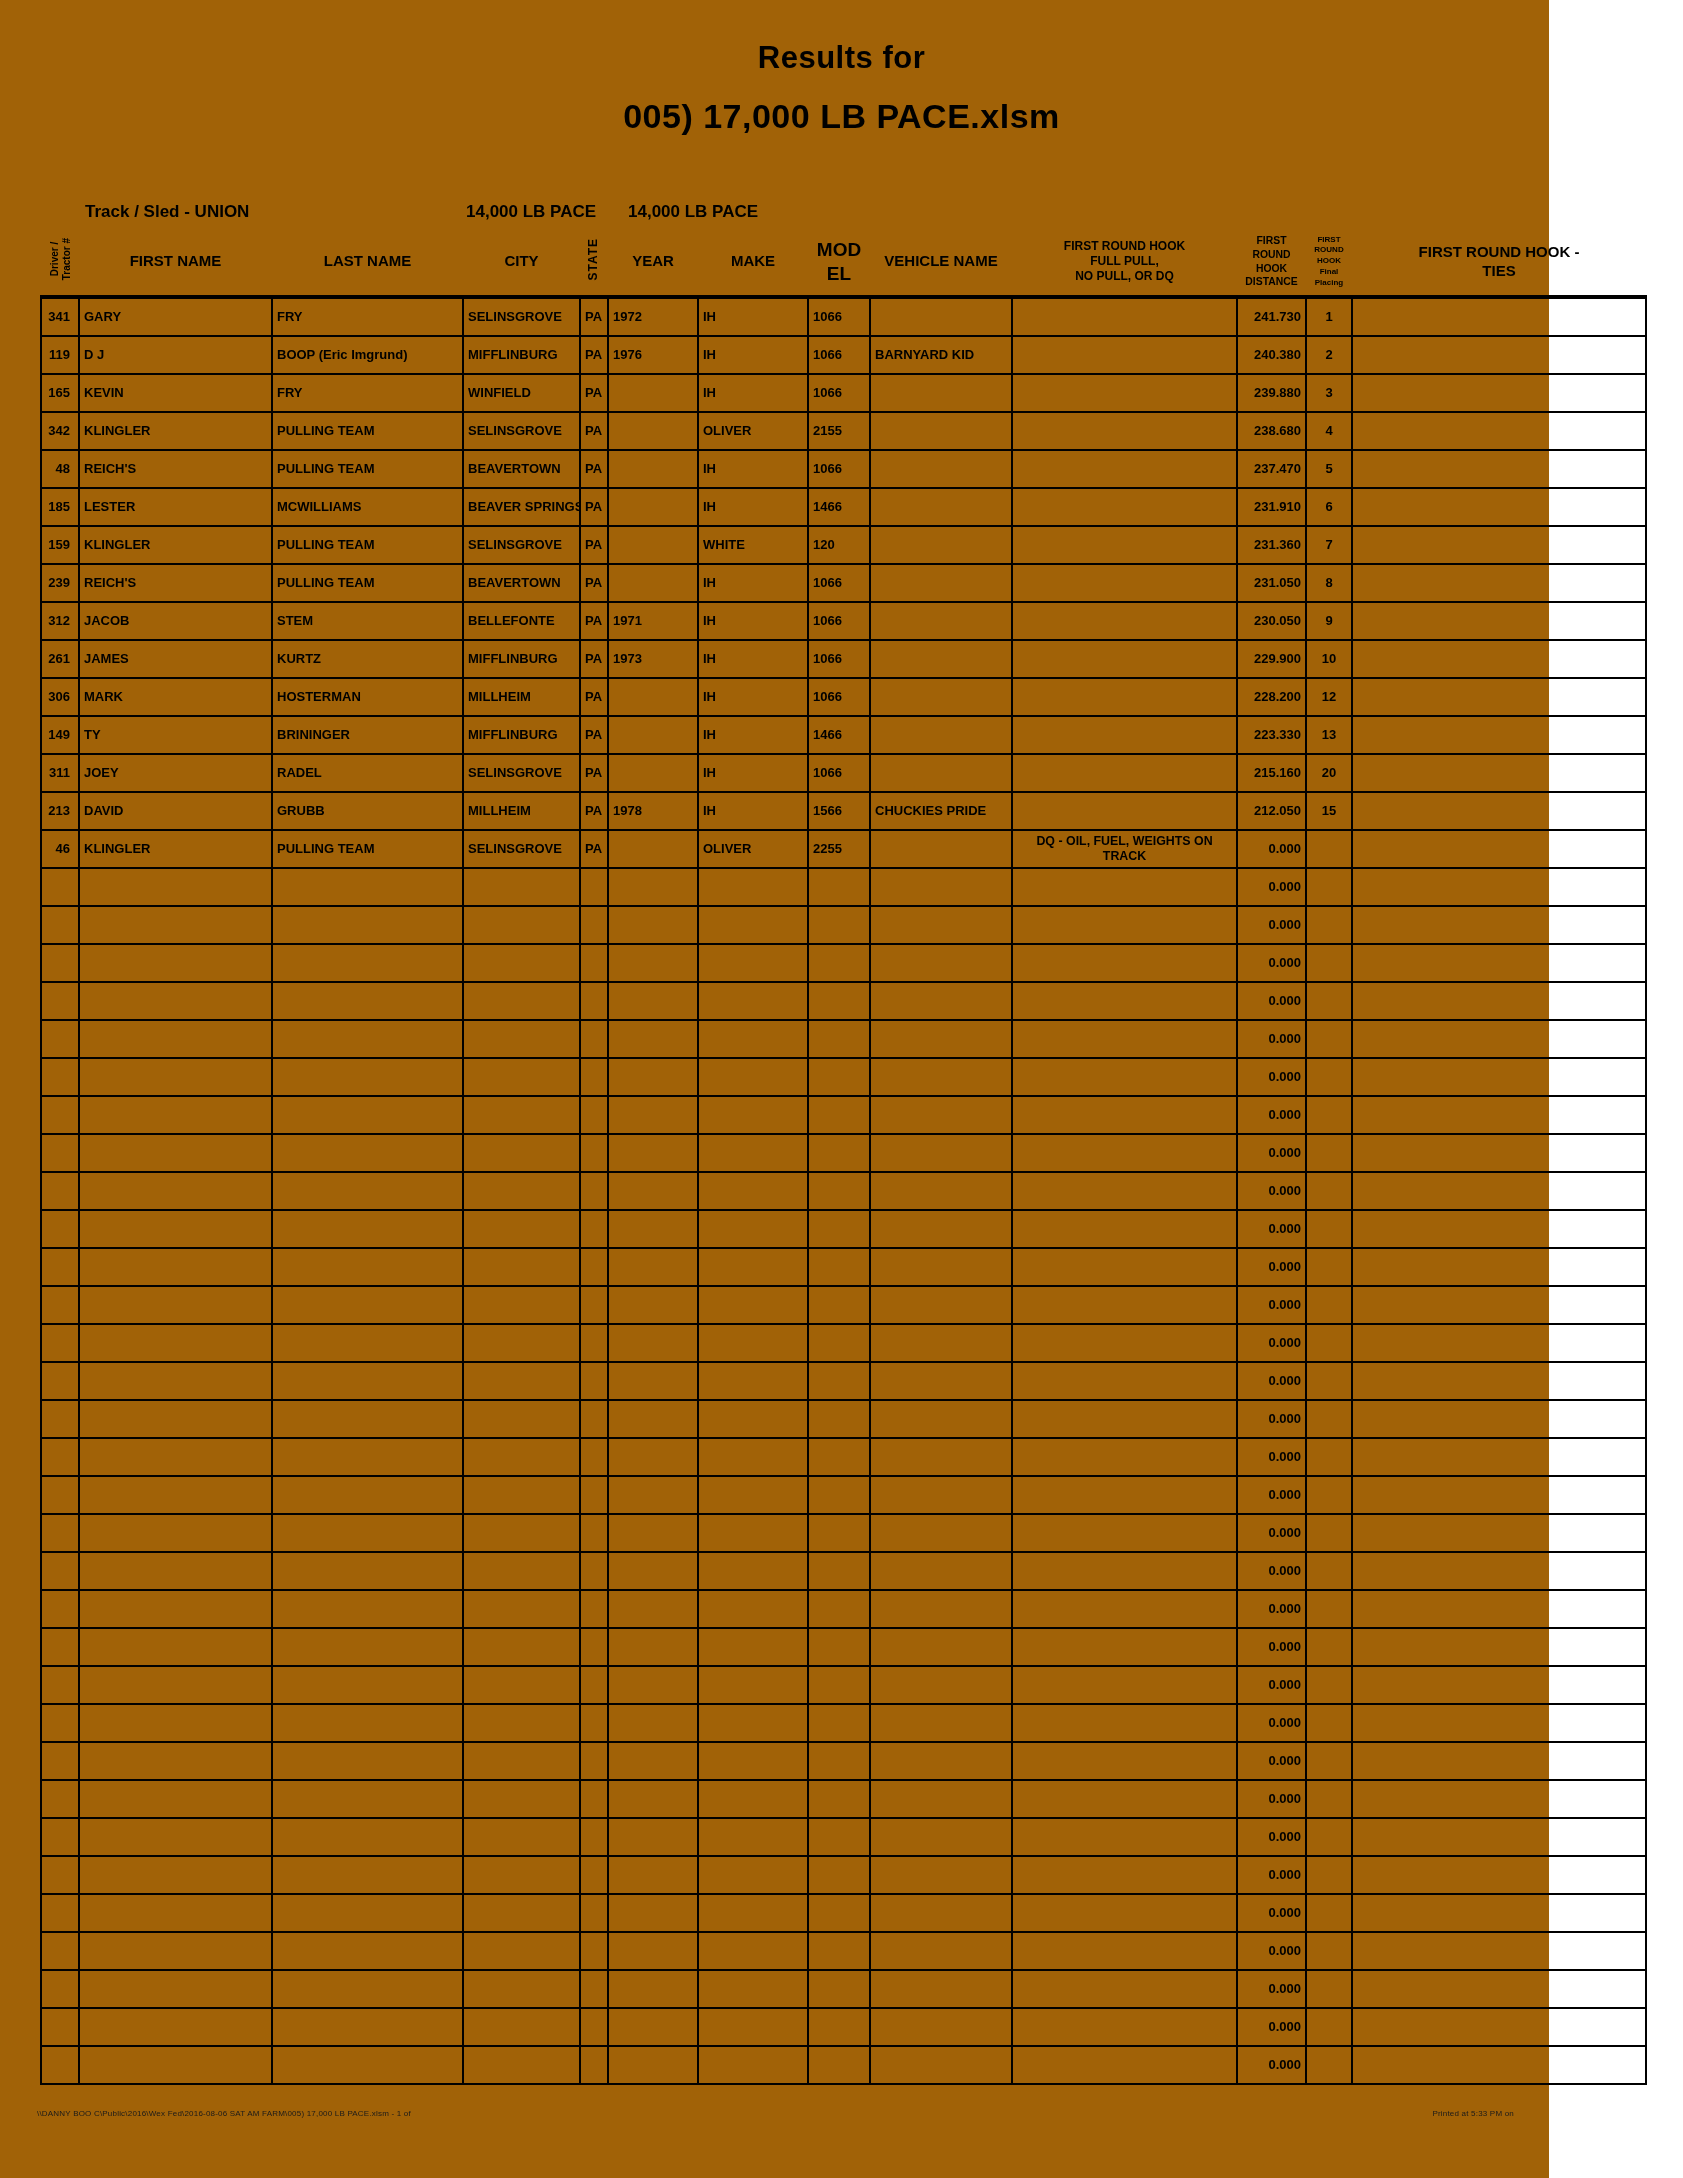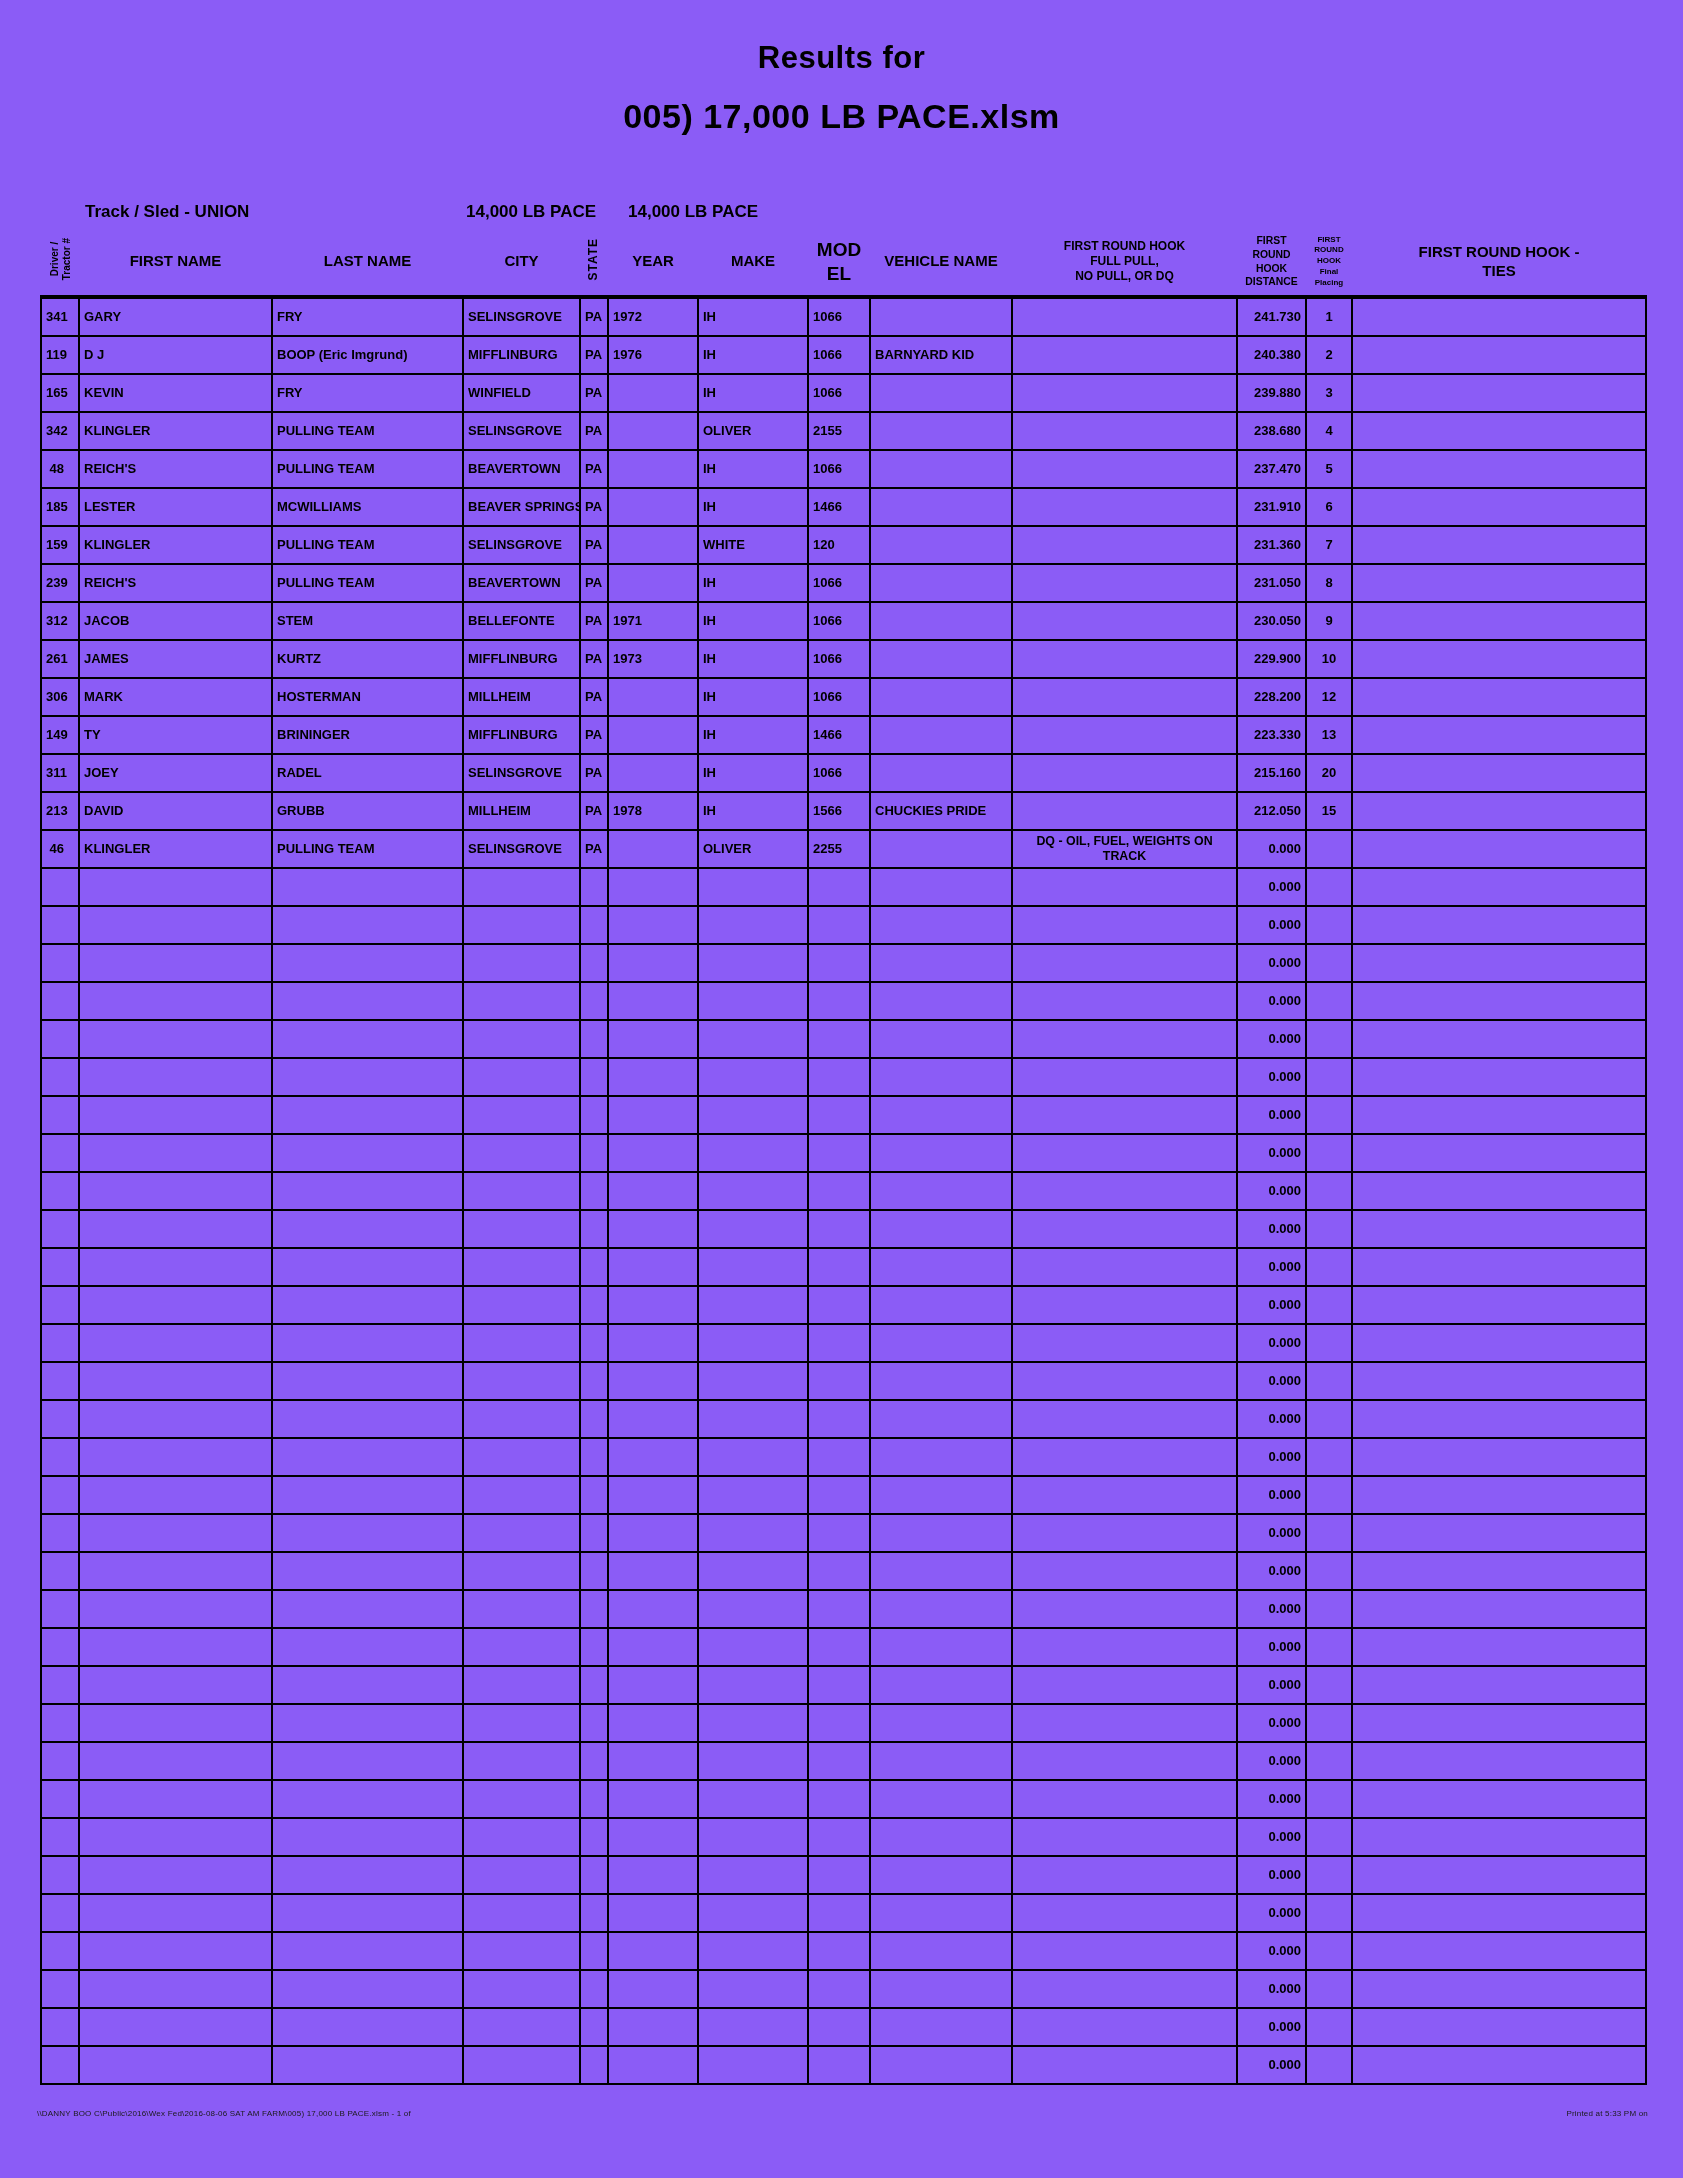--- a/index.html
+++ b/index.html
@@ -1,17 +1,17 @@
 <!DOCTYPE html>
 <html><head>
 <meta charset="utf-8">
 <style>
   html,body { margin:0; padding:0; background:#fff; }
   .page {
-    position:relative; width:1683px; height:2178px; background:#8b5cf6;
+    position:relative; width:1549px; height:2178px; background:#a16207;
     font-family:"Liberation Sans", sans-serif; color:#000;
   }
   .title-line1 {
     position:absolute; top:40px; left:0; width:1683px; text-align:center;
     font-size:31px; font-weight:bold; letter-spacing:0.5px;
   }
   .title-line2 {
     position:absolute; top:97px; left:0; width:1683px; text-align:center;
     font-size:34px; font-weight:bold; letter-spacing:0.5px;
   }
@@ -44,21 +44,21 @@
     white-space:pre-line; line-height:1.15;
   }
   th.h-driver .vert { font-size:10px; }
   th.h-state  .vert { font-size:12px; letter-spacing:1px; }
 
   tbody td {
     border:2px solid #000; height:34px; padding:1px 4px;
     font-size:13px; font-weight:bold; vertical-align:middle;
     overflow:hidden; white-space:nowrap; line-height:1.1;
   }
-  td.c-num      { text-align:right; padding-right:14px; }
+  td.c-num      { text-align:right; padding-right:8px; }
   td.c-first, td.c-last, td.c-city, td.c-state,
   td.c-year, td.c-make, td.c-model, td.c-vehicle { text-align:left; }
   td.c-hook     { text-align:center; white-space:normal; font-size:12.4px; line-height:1.25; }
   td.c-distance { text-align:right; }
   td.c-place    { text-align:center; }
   td.c-ties     { text-align:left; }
 
   .footer-left {
     position:absolute; top:2109px; left:37px; font-size:8px; color:#1a1a1a;
     font-family:"Liberation Sans", sans-serif; letter-spacing:0.2px;

